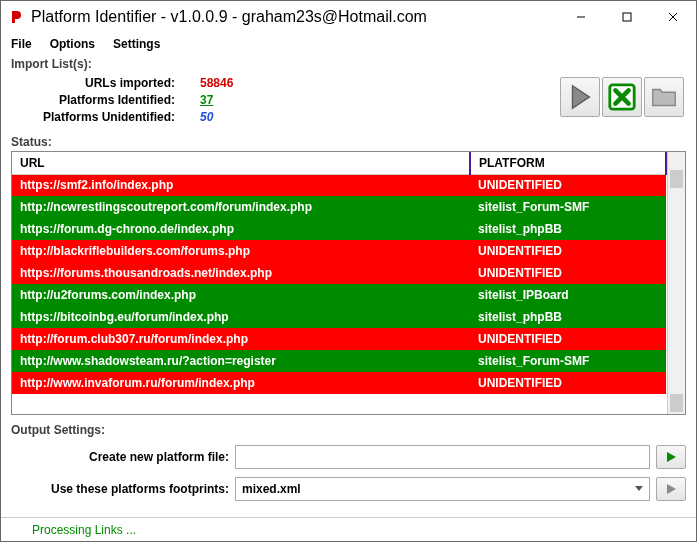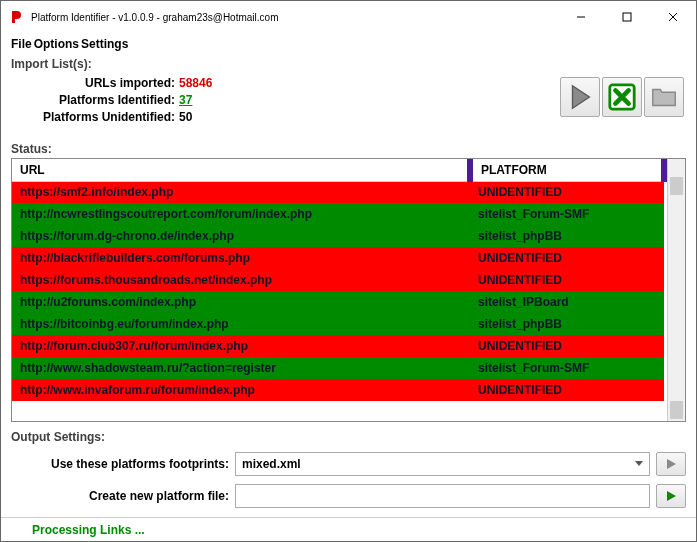--- a/index.html
+++ b/index.html
@@ -1,65 +1,65 @@
 <!DOCTYPE html>
 <html><head>
 <meta charset="utf-8">
 <style>
   * { box-sizing: border-box; margin: 0; padding: 0; font-family: "Segoe UI", Tahoma, sans-serif; font-size: 12px; }
   body { background: #fff; width: 697px; height: 542px; border: 1px solid #666; position: relative; overflow: hidden; }
 
   .titlebar { height: 32px; display: flex; align-items: center; padding-left: 8px; background: #fff; }
   .titlebar .app-icon { width: 16px; height: 16px; margin-right: 6px; }
-  .titlebar .title { flex: 1; color: #000; font-size: 10px; }
+  .titlebar .title { flex: 1; color: #000; font-size: 16px; }
   .winbtns { display: flex; height: 100%; }
   .winbtn { width: 46px; display: flex; align-items: center; justify-content: center; }
   .winbtn svg { width: 10px; height: 10px; }
 
-  .menubar { height: 22px; display: flex; align-items: center; padding: 0 10px; gap: 2px; }
+  .menubar { height: 22px; display: flex; align-items: center; padding: 0 10px; gap: 18px; }
   .menubar span { font-weight: 600; color: #000; }
 
   .section { margin: 2px 10px; }
   .fieldset-title { font-weight: 600; color: #404040; padding-bottom: 1px; }
 
   .import-area { display: flex; }
   .import-stats { padding: 4px 0 6px 0; }
-  .import-stats .row { display: flex; line-height: 17px; }
+  .import-stats .row { display: flex; line-height: 17px; gap: 21px; }
   .import-stats .lbl { width: 168px; text-align: right; font-weight: 600; padding-right: 4px; }
   .import-stats .val { font-weight: 700; }
   .red { color: #d40000; }
   .green { color: #008a00; text-decoration: underline; }
-  .blue { color: #000000; }
+  .blue { color: #1d4ed8; font-style: italic; }
 
   .big-btns { margin-left: auto; display: flex; align-items: flex-start; gap: 2px; padding-top: 6px; padding-right: 2px; }
   .big-btn { width: 40px; height: 40px; border: 1px solid #aaa; background: linear-gradient(#f7f7f7,#e5e5e5); display: flex; align-items: center; justify-content: center; border-radius: 2px; }
   .big-btn svg { width: 30px; height: 30px; }
 
-  .status-wrap { margin: 10px 10px 6px 10px; }
+  .status-wrap { margin: 3px 10px 6px 10px; }
   .status-box { border: 1px solid #888; margin-top: 2px; display: flex; height: 264px; background: #fff; }
   .table-area { flex: 1; overflow: hidden; border-right: 1px solid #ccc; }
   table { width: 100%; border-collapse: collapse; table-layout: fixed; }
-  th { text-align: left; font-weight: 700; background: #fff; height: 22px; padding: 3px 8px; border-bottom: 1px solid #ccc; border-right: 6px solid #4c1d95; }
+  th { text-align: left; font-weight: 700; background: #fff; height: 22px; padding: 3px 8px; border-bottom: 1px solid #ccc; border-right: 2px solid #4c1d95; }
   th:first-child { width: 458px; }
-  td { height: 22px; padding: 0 8px; color: #0f172a; font-weight: 700; white-space: nowrap; overflow: hidden; }
+  td { height: 22px; padding: 0 8px; color: #ffffff; font-weight: 700; white-space: nowrap; overflow: hidden; }
   tr.status-red td { background: #ff0000; }
   tr.status-green td { background: #008a00; }
   .vscroll { width: 17px; background: #f0f0f0; display: flex; flex-direction: column; }
   .thumb-top { height: 18px; background: #ccc; margin: 18px 2px 0 2px; border-radius: 1px; }
   .thumb-bot { height: 18px; background: #ccc; margin: auto 2px 2px 2px; border-radius: 1px; }
 
   .out-wrap { margin: 8px 10px; }
   .out-row { display: flex; align-items: center; gap: 6px; margin-top: 8px; }
   .out-row .lbl { width: 218px; text-align: right; font-weight: 600; }
   .out-select, .out-input { flex: 1; height: 24px; border: 1px solid #aaa; background: #fff; padding: 0 6px; font-weight: 600; display: flex; align-items: center; position: relative; }
   .out-select .caret { position: absolute; right: 6px; top: 8px; width: 0; height: 0; border-left: 4px solid transparent; border-right: 4px solid transparent; border-top: 5px solid #555; }
   .out-btn { width: 30px; height: 24px; border: 1px solid #aaa; background: linear-gradient(#f7f7f7,#e5e5e5); display: flex; align-items: center; justify-content: center; border-radius: 2px; }
 
   .statusbar { position: absolute; left: 0; right: 0; bottom: 0; height: 24px; border-top: 1px solid #ccc; display: flex; align-items: center; padding: 0 10px; }
-  .statusbar span { font-weight: 700; color: #008a00; padding-left: 21px; }
+  .statusbar span { font-weight: 400; color: #008a00; padding-left: 21px; }
 </style>
 </head>
 <body>
 
 <div class="titlebar">
   <span class="app-icon">
     <svg viewBox="0 0 16 16">
         <path d="M3 2 L8 2 Q12 2 12 6 Q12 10 8 10 L6 10 L6 14 L3 14 Z" fill="#d40000"></path>
       </svg>
   </span>
@@ -186,39 +186,39 @@
     <div class="vscroll">
       <div class="thumb-top"></div>
       <div class="thumb-bot"></div>
     </div>
   </div>
 </div>
 
 <div class="out-wrap">
   <span class="fieldset-title">Output Settings:</span>
   <div class="out-row">
+    <span class="lbl">Create new platform file:</span>
+    <div class="out-input">
+      <span></span>
+    </div>
+    <div class="out-btn">
+      <svg width="12" height="12" viewBox="0 0 12 12">
+          <path d="M2 1 L11 6 L2 11 Z" fill="#0a8a00"></path>
+        </svg>
+    </div>
+  </div>
+  <div class="out-row">
     <span class="lbl">Use these platforms footprints:</span>
     <div class="out-select">
       <span>mixed.xml</span>
       <span class="caret"></span>
     </div>
     <div class="out-btn">
       <svg width="12" height="12" viewBox="0 0 12 12">
           <path d="M2 1 L11 6 L2 11 Z" fill="#8a8a8a"></path>
         </svg>
     </div>
   </div>
-  <div class="out-row">
-    <span class="lbl">Create new platform file:</span>
-    <div class="out-input">
-      <span></span>
-    </div>
-    <div class="out-btn">
-      <svg width="12" height="12" viewBox="0 0 12 12">
-          <path d="M2 1 L11 6 L2 11 Z" fill="#0a8a00"></path>
-        </svg>
-    </div>
-  </div>
 </div>
 
 <div class="statusbar">
   <span>Processing Links ...</span>
 </div>
 
 </body></html>

